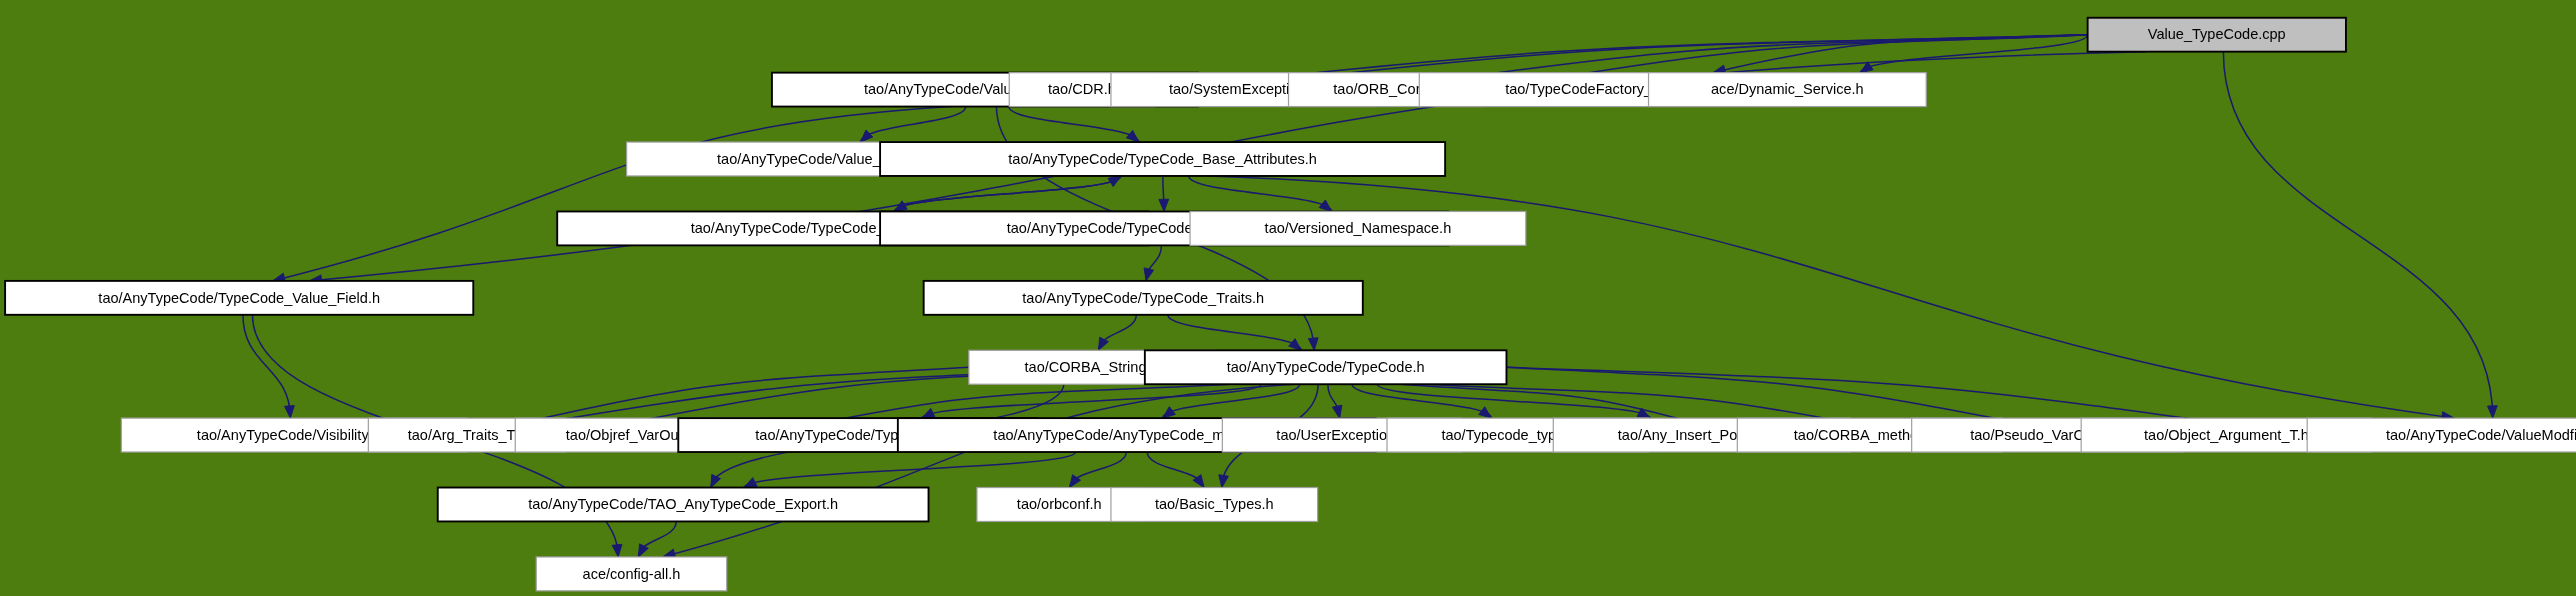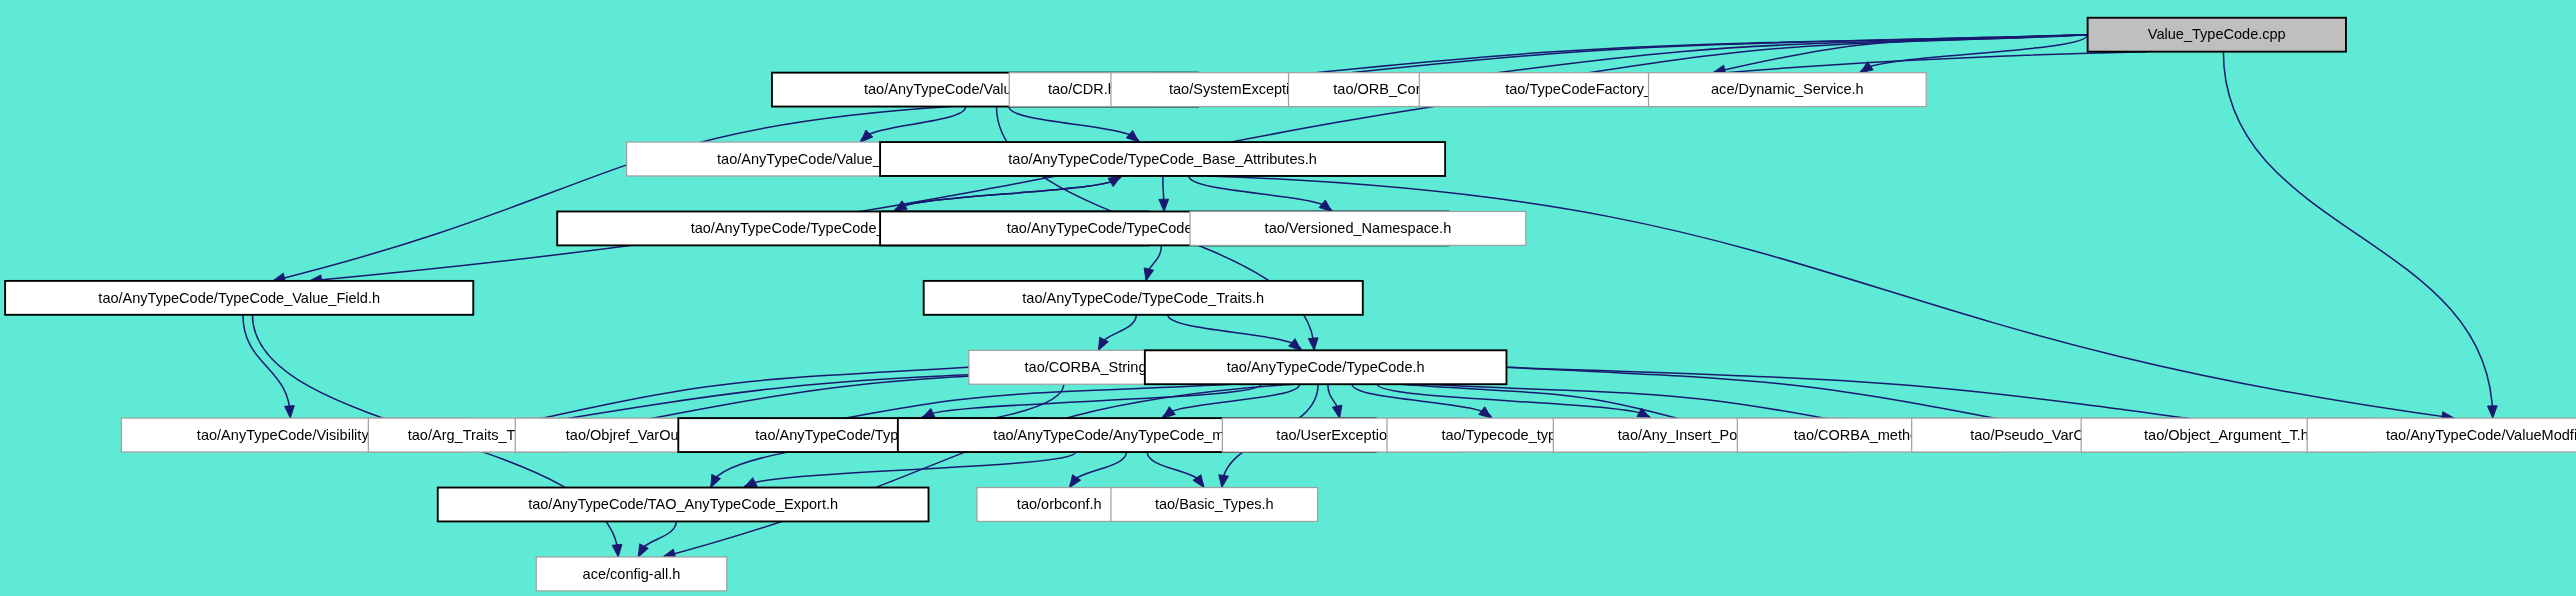--- a/index.html
+++ b/index.html
@@ -7,21 +7,21 @@
     padding: 0;
     background: #ffffff;
   }
   body {
     font-family: "Liberation Sans", sans-serif;
   }
   #graph-wrap {
     position: relative;
     width: 2576px;
     height: 596px;
-    background: #5eead4;
+    background: #4d7c0f;
     overflow: hidden;
   }
   svg.graph-svg {
     position: absolute;
     left: 0;
     top: 0;
     width: 2576px;
     height: 596px;
   }
   .edge-path {

